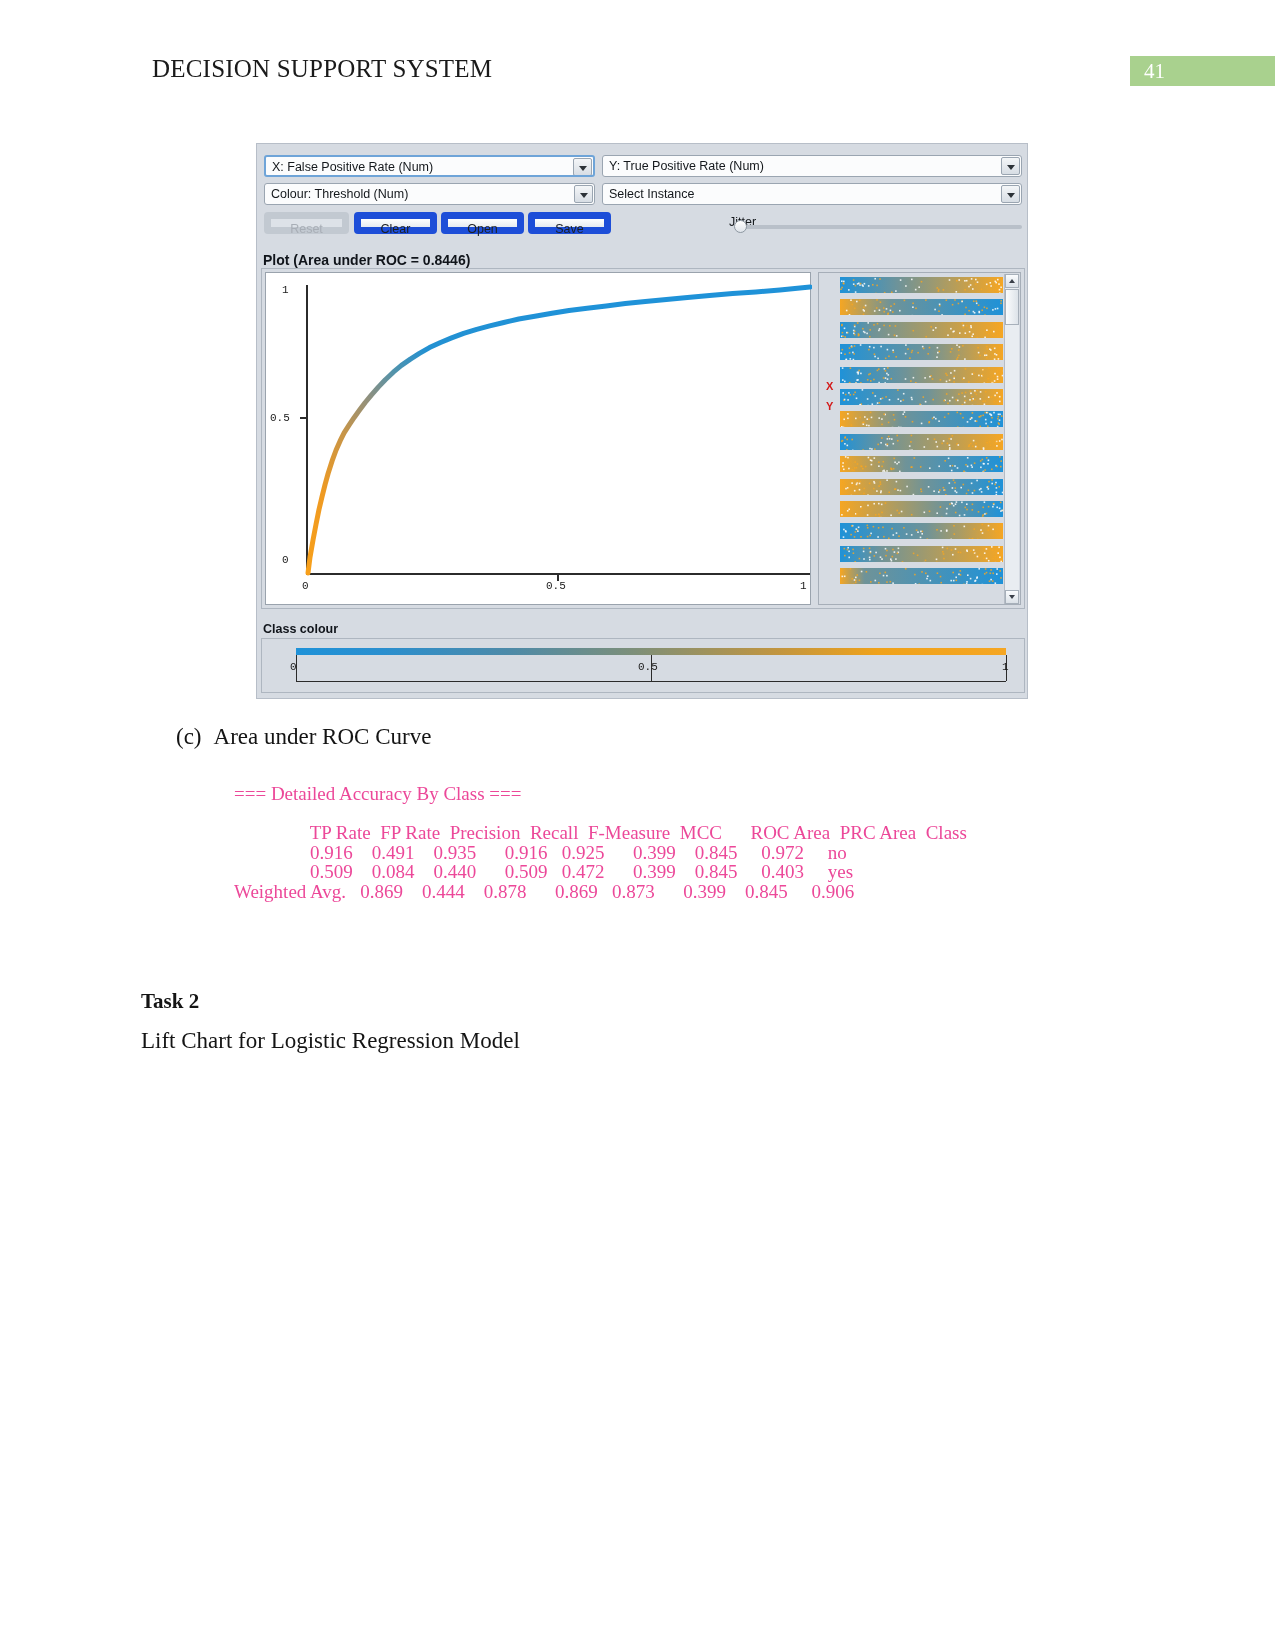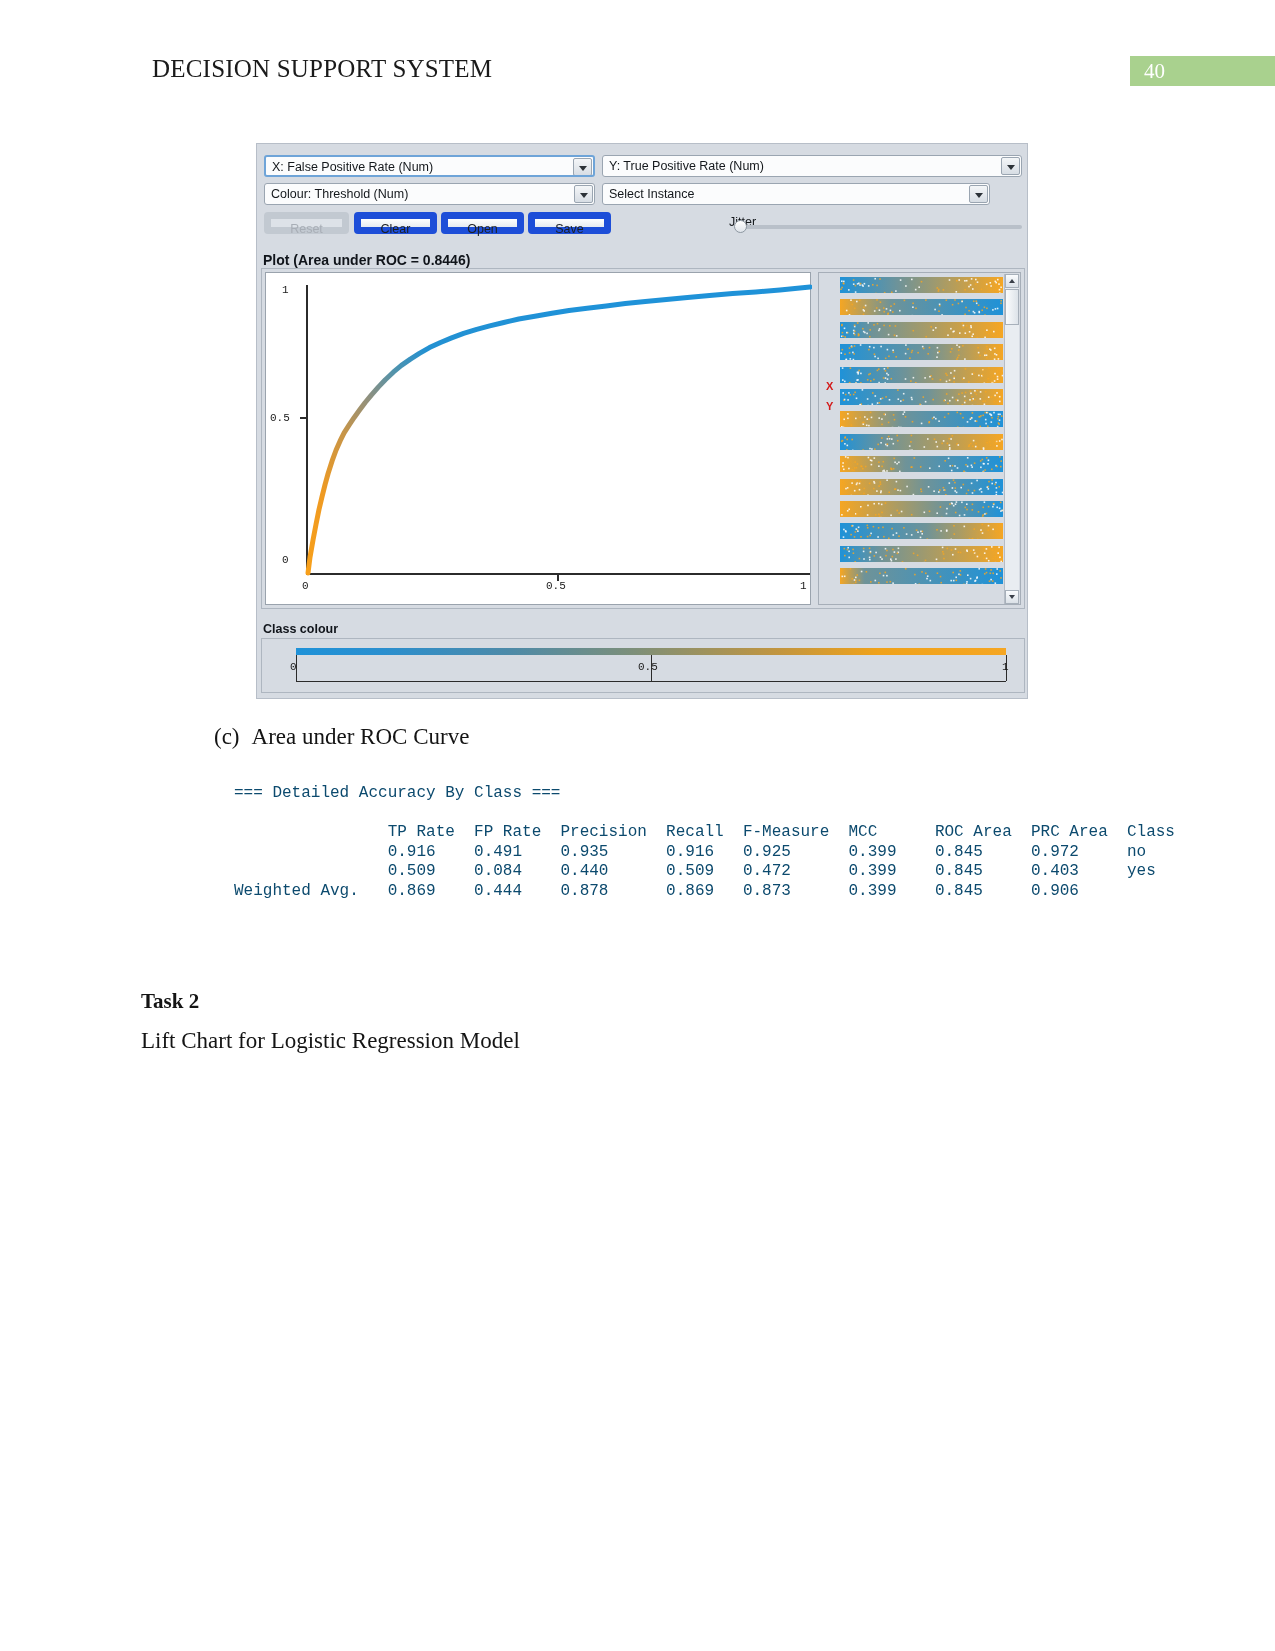--- a/index.html
+++ b/index.html
@@ -294,31 +294,30 @@
   }
 
   
   .fig-caption {
     position: absolute;
     left: 176px; top: 724px;
     font-family: "Liberation Serif", serif;
     font-size: 23px;
     color: #141414;
     white-space: nowrap;
-    margin-left: 38px;
   }
   .fig-caption .cap-idx { margin-right: 12px; }
 
   
   .weka-text {
     position: absolute;
     left: 234px; top: 784px;
-    font-family: Liberation Mono, monospace;
-    font-size: 16px;
-    color: #0c4a6e;
+    font-family: Liberation Serif, serif;
+    font-size: 19px;
+    color: #ec4899;
     white-space: pre;
     line-height: 19.5px;
   }
 
   
   .task-heading {
     position: absolute;
     left: 141px; top: 957px;
     font-family: "Liberation Serif", serif;
     font-size: 21px;
@@ -333,40 +332,40 @@
     font-size: 23px;
     color: #141414;
   }
 </style>
 </head>
 <body>
 
 <div class="doc-header">
   <div class="doc-title">DECISION SUPPORT SYSTEM</div>
   <div class="page-num-box">
-    <div class="page-num">40</div>
+    <div class="page-num">41</div>
   </div>
 </div>
 
 <div class="weka">
 
   <div class="weka-top">
     <div class="combo focused" style="left:7px; top:11px; width:331px;">
       <span>X: False Positive Rate (Num)</span>
       <span class="combo-arrow"></span>
     </div>
     <div class="combo" style="left:345px; top:11px; width:420px;">
       <span>Y: True Positive Rate (Num)</span>
       <span class="combo-arrow"></span>
     </div>
     <div class="combo" style="left:7px; top:39px; width:331px;">
       <span>Colour: Threshold (Num)</span>
       <span class="combo-arrow"></span>
     </div>
-    <div class="combo" style="left:345px; top:39px; width:388px;">
+    <div class="combo" style="left:345px; top:39px; width:420px;">
       <span>Select Instance</span>
       <span class="combo-arrow"></span>
     </div>
 
     <div class="btn disabled" style="left:7px; top:68px; width:85px;">Reset</div>
     <div class="btn" style="left:97px; top:68px; width:83px;">Clear</div>
     <div class="btn" style="left:184px; top:68px; width:83px;">Open</div>
     <div class="btn" style="left:271px; top:68px; width:83px;">Save</div>
 
     <div class="jitter-label" style="left:440px; top:71px;margin-left:32px;">Jitter</div>

